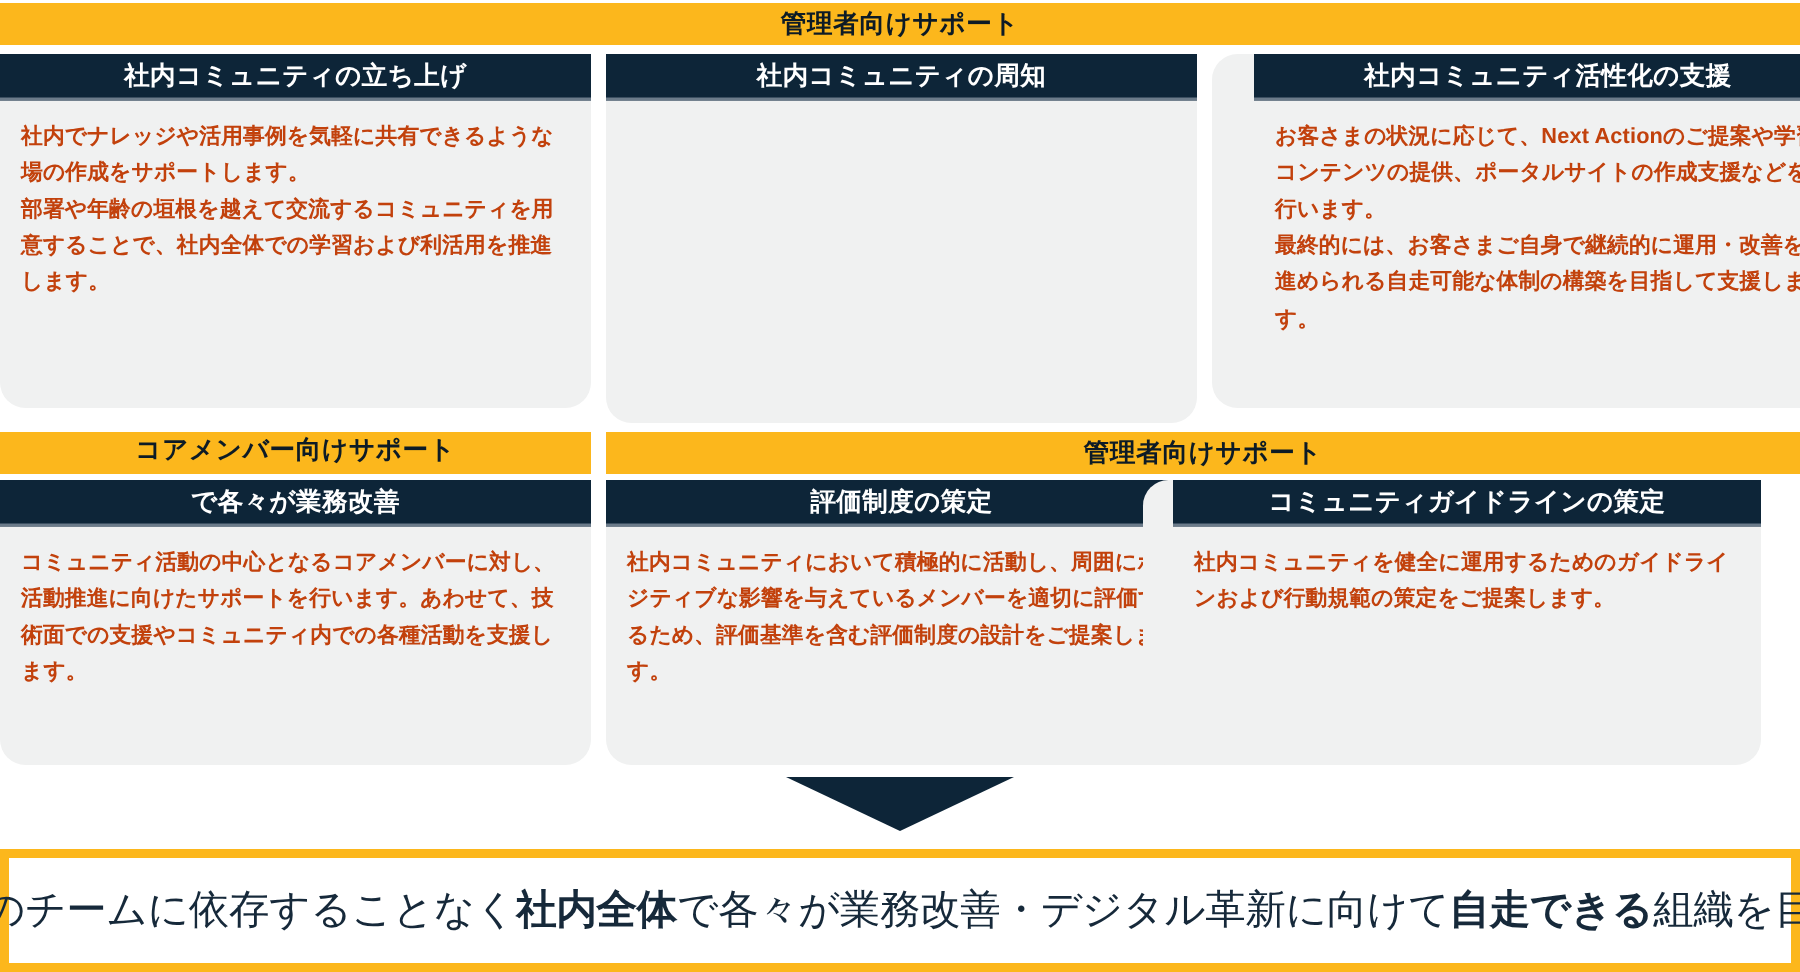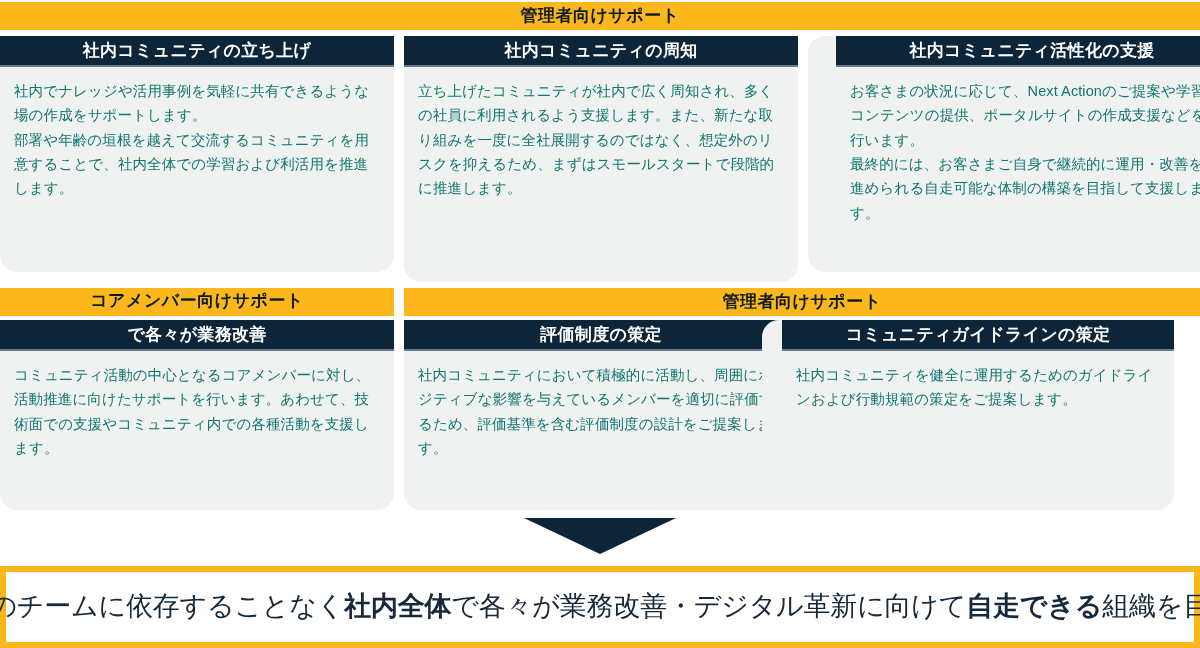--- a/index.html
+++ b/index.html
@@ -53,23 +53,24 @@
     text-align: center;
     white-space: nowrap;
     overflow: hidden;
     letter-spacing: 0.3px;
     border-bottom: 2px solid #6b7b8a;
   }
   .card-body {
     padding: 12px 14px 10px 14px;
     font-size: 14.5px;
     line-height: 1.68;
-    color: #0f766e;
+    color: #c2410c;
     white-space: pre-line;
     letter-spacing: 0.1px;
+    font-weight: bold;
   }
 
   
   .arrow {
     position: absolute;
     width: 0;
     height: 0;
     border-left: 76px solid transparent;
     border-right: 76px solid transparent;
     border-top: 36px solid #0d2538;
@@ -123,21 +124,20 @@
   <div class="banner" id="banner-all">管理者向けサポート</div>
 
   <div class="card" id="card-1">
     <div class="card-header">社内コミュニティの立ち上げ</div>
     <div class="card-body">社内でナレッジや活用事例を気軽に共有できるような場の作成をサポートします。
 部署や年齢の垣根を越えて交流するコミュニティを用意することで、社内全体での学習および利活用を推進します。</div>
   </div>
 
   <div class="card" id="card-2">
     <div class="card-header">社内コミュニティの周知</div>
-    <div class="card-body">立ち上げたコミュニティが社内で広く周知され、多くの社員に利用されるよう支援します。また、新たな取り組みを一度に全社展開するのではなく、想定外のリスクを抑えるため、まずはスモールスタートで段階的に推進します。</div>
   </div>
 
   <div class="card" id="card-3">
     <div class="card-header">社内コミュニティ活性化の支援</div>
     <div class="card-body">お客さまの状況に応じて、Next Actionのご提案や学習コンテンツの提供、ポータルサイトの作成支援などを行います。
 最終的には、お客さまご自身で継続的に運用・改善を進められる自走可能な体制の構築を目指して支援します。</div>
   </div>
 
   <div class="banner" id="banner-core">コアメンバー向けサポート</div>
 

